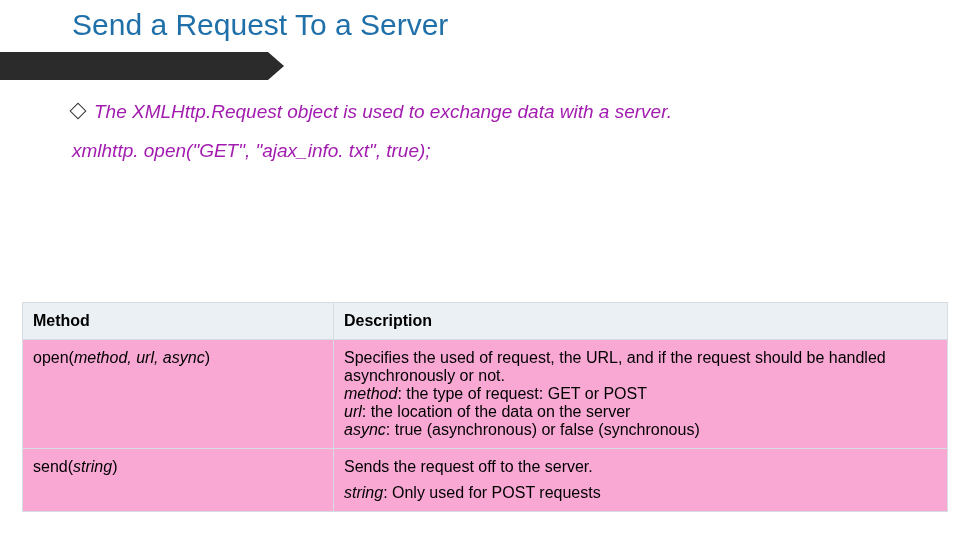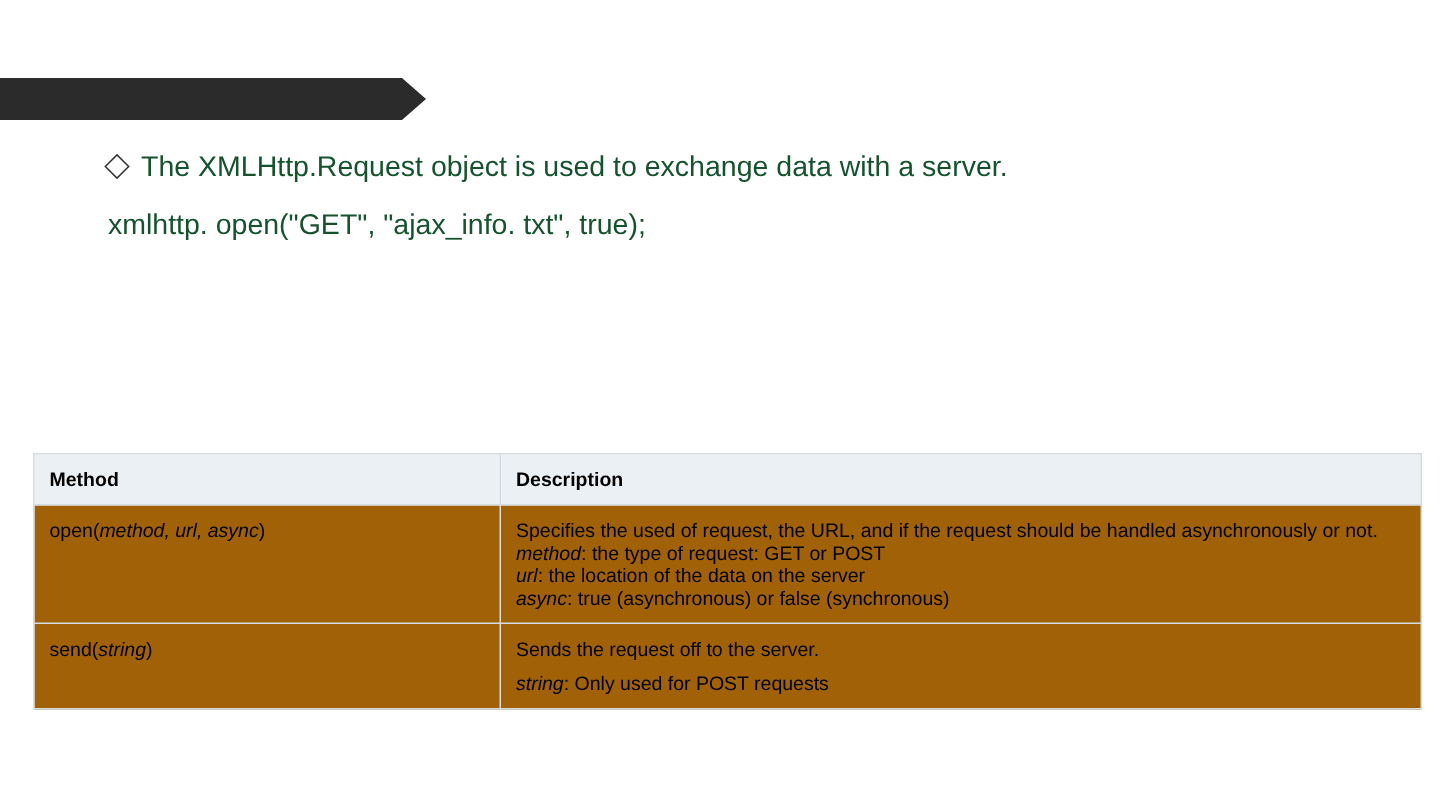--- a/index.html
+++ b/index.html
@@ -42,22 +42,23 @@
     border-top: 14px solid transparent;
     border-bottom: 14px solid transparent;
     border-left: 16px solid #2b2b2b;
   }
   .content {
     position: absolute;
     top: 100px;
     left: 72px;
     right: 40px;
     font-size: 19px;
-    color: #14532d;
+    color: #a21caf;
     line-height: 1.3;
+    font-style: italic;
   }
   .bullet {
     margin-bottom: 14px;
     padding-left: 22px;
     position: relative;
   }
   .bullet::before {
     content: "";
     position: absolute;
     left: 0;
@@ -76,47 +77,48 @@
   }
   .table-wrap {
     position: absolute;
     top: 302px;
     left: 22px;
     right: 12px;
   }
   table {
     width: 100%;
     border-collapse: collapse;
-    font-size: 13px;
+    font-size: 16px;
     border-radius: 24px;
   }
   th, td {
     text-align: left;
     padding: 9px 10px;
     border: 1px solid #d5dde3;
     vertical-align: top;
   }
   th {
     background: #ebf0f4;
     font-weight: 700;
   }
   td {
-    background: #a16207;
+    background: #f9a8d4;
   }
   .col-method { width: 290px; }
   .method-sig { font-family: Arial, sans-serif; }
   .method-sig .args { font-style: italic; }
   .desc-line { display: block; }
   .desc-term { font-style: italic; }
   .spacer { height: 8px; display: block; }
 </style>
 </head>
 <body>
 <div class="slide">
 
+  <div class="title">Send a Request To a Server</div>
 
   <div class="arrow-bar"></div>
   <div class="arrow-head"></div>
 
   <div class="content">
     <div class="bullet">
       <span>The XMLHttp.Request object is used to exchange data with a server.</span>
     </div>
     <div class="code">
       <div>xmlhttp. open("GET", "ajax_info. txt", true);</div>

